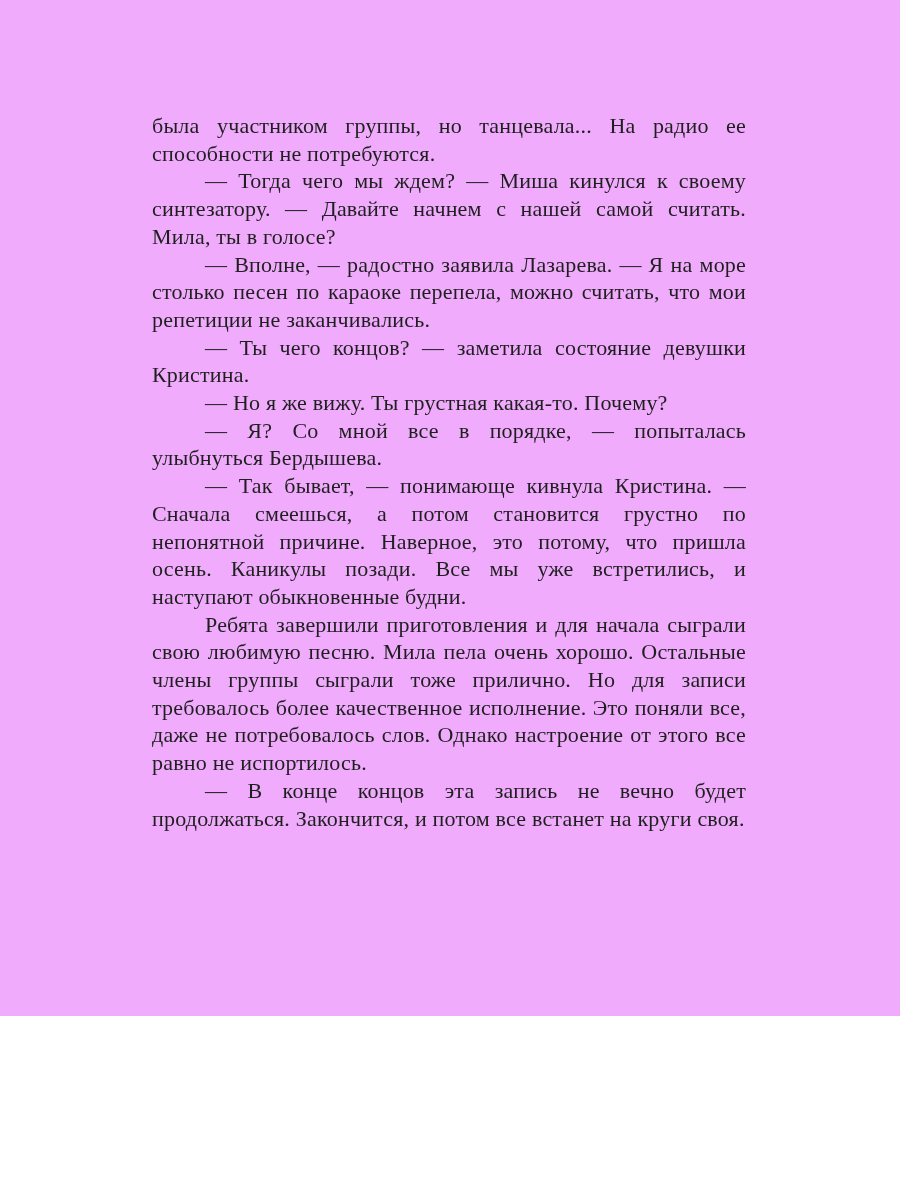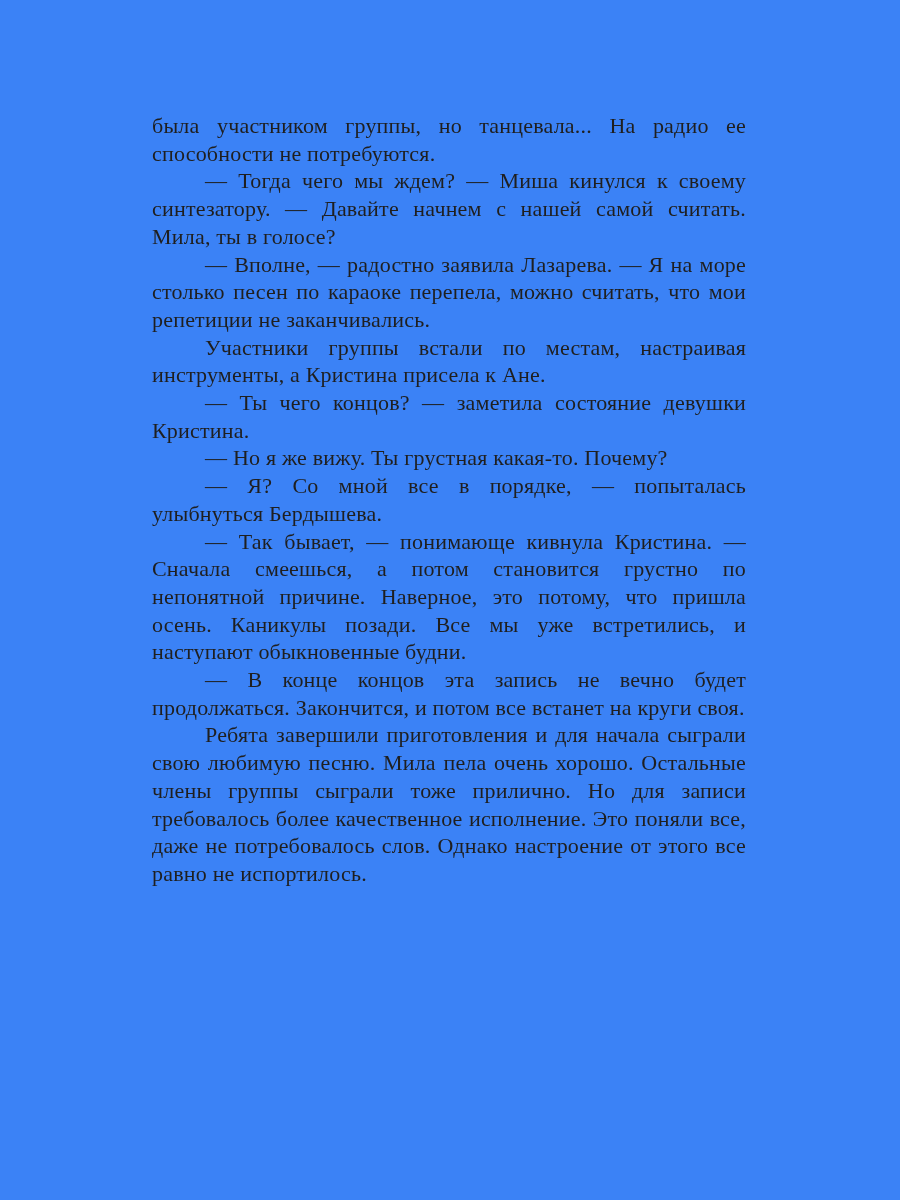--- a/index.html
+++ b/index.html
@@ -11,22 +11,22 @@
     height: 1200px;
     background: #ffffff;
     overflow: hidden;
     position: relative;
   }
   .book-page {
     position: absolute;
     left: 0;
     top: 0;
     width: 900px;
-    height: 1200px;
-    background: #3b82f6;
+    height: 1016px;
+    background: #f0abfc;
   }
   .text-block {
     position: absolute;
     left: 152px;
     top: 112px;
     width: 594px;
     font-family: "Liberation Serif", "DejaVu Serif", serif;
     font-size: 22px;
     line-height: 27.7px;
     color: #1f1f1f;
@@ -45,21 +45,20 @@
   }
 </style>
 </head>
 <body>
 
 <div class="book-page">
   <div class="text-block">
     <p class="no-indent">была участником группы, но танцевала... На радио ее способности не потребуются.</p>
     <p>— Тогда чего мы ждем? — Миша кинулся к своему синтезатору. — Давайте начнем с нашей самой считать. Мила, ты в голосе?</p>
     <p>— Вполне, — радостно заявила Лазарева. — Я на море столько песен по караоке перепела, можно считать, что мои репетиции не заканчивались.</p>
-    <p>Участники группы встали по местам, настраивая инструменты, а Кристина присела к Ане.</p>
     <p>— Ты чего концов? — заметила состояние девушки Кристина.</p>
     <p>— Но я же вижу. Ты грустная какая-то. Почему?</p>
     <p>— Я? Со мной все в порядке, — попыталась улыбнуться Бердышева.</p>
     <p>— Так бывает, — понимающе кивнула Кристина. — Сначала смеешься, а потом становится грустно по непонятной причине. Наверное, это потому, что пришла осень. Каникулы позади. Все мы уже встретились, и наступают обыкновенные будни.</p>
+    <p>Ребята завершили приготовления и для начала сыграли свою любимую песню. Мила пела очень хорошо. Остальные члены группы сыграли тоже прилично. Но для записи требовалось более качественное исполнение. Это поняли все, даже не потребовалось слов. Однако настроение от этого все равно не испортилось.</p>
     <p>— В конце концов эта запись не вечно будет продолжаться. Закончится, и потом все встанет на круги своя.</p>
-    <p>Ребята завершили приготовления и для начала сыграли свою любимую песню. Мила пела очень хорошо. Остальные члены группы сыграли тоже прилично. Но для записи требовалось более качественное исполнение. Это поняли все, даже не потребовалось слов. Однако настроение от этого все равно не испортилось.</p>
   </div>
 </div>
 
 </body></html>

